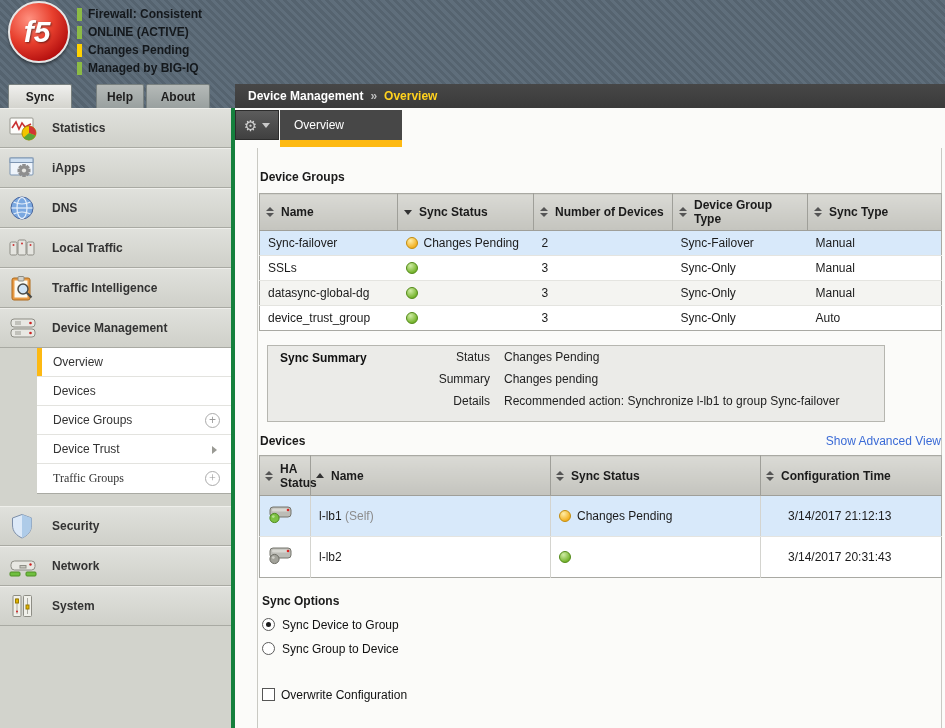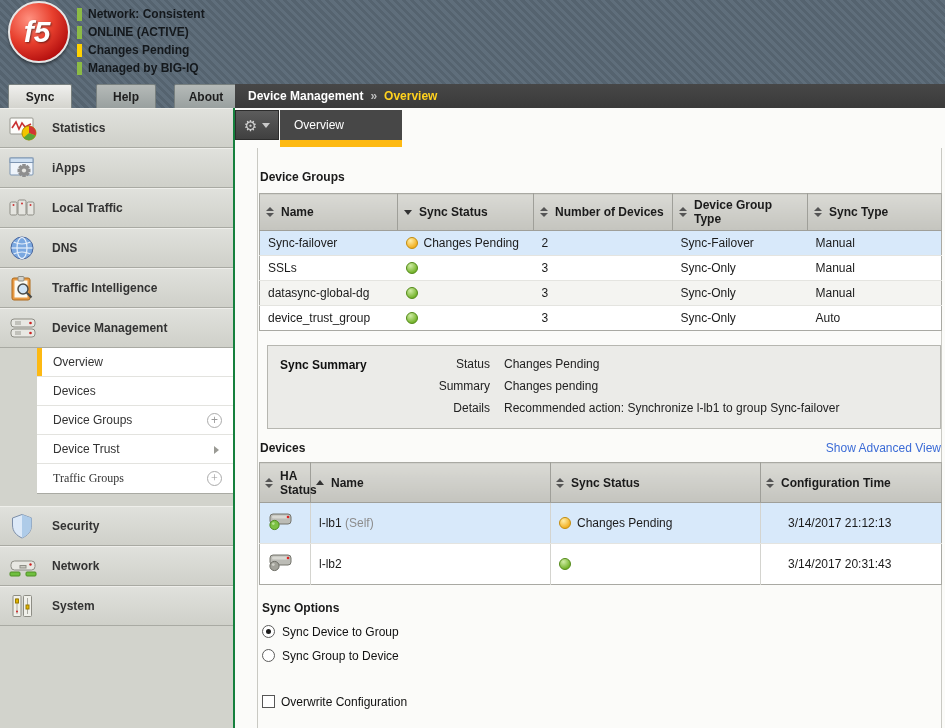--- a/index.html
+++ b/index.html
@@ -23,33 +23,33 @@
   .status-label { font-size: 12px; font-weight: bold; color: #14181c; }
 
   
   .nav-tabs { position: absolute; left: 8px; bottom: 0; height: 24px; display: flex; align-items: flex-end; }
   .nav-tab { height: 24px; display: flex; align-items: center; justify-content: center;
     font-size: 12px; font-weight: bold; color: #1e1e1e; cursor: pointer;
     border: 1px solid #78807f; border-bottom: none; border-radius: 2px 2px 0 0;
     background: linear-gradient(#b5bab8, #99a09f); }
   .nav-tab.active { background: linear-gradient(#f0f0ee, #d4d4ce); }
   .nav-tab-main { width: 64px; margin-right: 24px; }
-  .nav-tab-help { width: 60px; margin-right: 18px; }
+  .nav-tab-help { width: 48px; margin-right: 2px; }
   .nav-tab-about { width: 64px; }
 
   
   .breadcrumb-bar { position: absolute; left: 235px; top: 84px; right: 0; height: 24px;
     background: linear-gradient(#474747, #3a3a3a); display: flex; align-items: center; padding-left: 13px; }
   .crumb-section { color: #fff; font-size: 12px; font-weight: bold; }
   .crumb-sep { color: #bdbdbd; font-size: 12px; font-weight: bold; margin: 0 7px; }
   .crumb-page { color: #ffd21e; font-size: 12px; font-weight: bold; }
 
   
   #sidebar { position: absolute; left: 0; top: 108px; width: 235px; bottom: 0; background: #d2d3cc;
-    border-right: 2px solid #15803d; }
+    border-right: 4px solid #15803d; }
   .side-item { height: 40px; display: flex; align-items: center; padding-left: 9px;
     background: linear-gradient(#e0e1dc, #cfd0c9); border-top: 1px solid #efefeb;
     border-bottom: 1px solid #a9aaa3; cursor: pointer; }
   .side-icon { width: 30px; height: 27px; margin-right: 13px; flex: 0 0 30px; }
   .side-label { font-size: 12px; font-weight: bold; color: #333; }
   .submenu { background: #fff; margin-left: 37px; border-bottom: 1px solid #a9aaa3; margin-bottom: 12px; }
   .sub-item { position: relative; height: 29px; display: flex; align-items: center; padding-left: 16px;
     font-size: 12px; color: #333; border-bottom: 1px solid #e3e3df; cursor: pointer; background: #fff; }
   .sub-item:last-child { border-bottom: none; font-family: Liberation Serif, serif; }
   .sub-item.active::before { content: ""; position: absolute; left: 0; top: 0; bottom: 0; width: 5px; background: #fdb913; }
@@ -101,22 +101,22 @@
     vertical-align: -2px; margin-right: 6px; }
   .dot-yellow { background: radial-gradient(circle at 35% 28%, #ffeda6, #f2ae1c 75%); border: 1px solid #c18d12; }
   .dot-green { background: radial-gradient(circle at 35% 28%, #d0ecA5, #72b228 75%); border: 1px solid #558b1c; }
 
   .devices-table td { border-right: 1px solid #d4d4cf; padding: 9px 8px; }
   .devices-table td:last-child { border-right: none; padding-left: 27px; }
   .devices-table th { padding: 4px 5px; height: 40px; }
   .name-suffix { color: #8c8c8c; }
 
   
-  .sync-summary { margin: 14px 0 10px 8px; width: 674px; background: #ebebe8; border: 1px solid #b6b6b0;
-    padding: 11px 10px 13px 12px; display: flex; font-size: 12px; }
+  .sync-summary { margin: 14px 0 10px 8px; width: 618px; background: #ebebe8; border: 1px solid #b6b6b0;
+    padding: 4px 10px 13px 12px; display: flex; font-size: 12px; }
   .ss-title { width: 148px; font-weight: bold; color: #111; padding-top: 1px; }
   .ss-rows { flex: 1; }
   .ss-row { display: flex; margin-bottom: 8px; }
   .ss-row:last-child { margin-bottom: 0; }
   .ss-label { width: 62px; text-align: right; margin-right: 14px; color: #222; }
   .ss-value { color: #222; }
 
   .devices-head { display: flex; justify-content: space-between; align-items: baseline; margin: 12px 0 7px 1px; }
   .adv-link { font-size: 12px; color: #3b6bd6; cursor: pointer; font-weight: normal; }
 
@@ -139,21 +139,21 @@
 
 <div id="screen">
 
   <div id="top-header">
     <div class="f5-logo">
         <span>f5</span>
       </div>
     <div class="status-list">
       <div class="status-row">
         <span class="status-bar bar-green"></span>
-        <span class="status-label">Network: Consistent</span>
+        <span class="status-label">Firewall: Consistent</span>
       </div>
       <div class="status-row">
         <span class="status-bar bar-green"></span>
         <span class="status-label">ONLINE (ACTIVE)</span>
       </div>
       <div class="status-row">
         <span class="status-bar bar-yellow"></span>
         <span class="status-label">Changes Pending</span>
       </div>
       <div class="status-row">
@@ -199,45 +199,45 @@
               <circle cx="15" cy="15.5" r="4.6"></circle>
             </g>
             <circle cx="15" cy="15.5" r="2.1" fill="#e6e6e2"></circle>
           </svg>
       </span>
       <span class="side-label">iApps</span>
     </div>
     <div class="side-item">
       <span class="side-icon">
         <svg width="30" height="27" viewBox="0 0 30 27">
-            <g fill="#e5e5e0" stroke="#8d8d85">
-              <rect x="1" y="7" width="7" height="13" rx="1.5"></rect>
-              <rect x="18" y="7" width="7" height="13" rx="1.5"></rect>
-              <rect x="9" y="5" width="8" height="15" rx="1.5"></rect>
-            </g>
-            <g fill="#c33">
-              <circle cx="4.5" cy="10" r="1"></circle>
-              <circle cx="13" cy="8.5" r="1"></circle>
-              <circle cx="21.5" cy="10" r="1"></circle>
-            </g>
-          </svg>
-      </span>
-      <span class="side-label">Local Traffic</span>
-    </div>
-    <div class="side-item">
-      <span class="side-icon">
-        <svg width="30" height="27" viewBox="0 0 30 27">
             <circle cx="13" cy="13" r="11" fill="#7ba8e0" stroke="#49659c"></circle>
             <ellipse cx="13" cy="13" rx="5" ry="10.5" fill="none" stroke="#e8f0fa" stroke-width="1.2"></ellipse>
             <line x1="2.5" y1="13" x2="23.5" y2="13" stroke="#e8f0fa" stroke-width="1.2"></line>
             <path d="M4.5 7 Q13 11 21.5 7" fill="none" stroke="#e8f0fa" stroke-width="1.1"></path>
             <path d="M4.5 19 Q13 15 21.5 19" fill="none" stroke="#e8f0fa" stroke-width="1.1"></path>
           </svg>
       </span>
       <span class="side-label">DNS</span>
+    </div>
+    <div class="side-item">
+      <span class="side-icon">
+        <svg width="30" height="27" viewBox="0 0 30 27">
+            <g fill="#e5e5e0" stroke="#8d8d85">
+              <rect x="1" y="7" width="7" height="13" rx="1.5"></rect>
+              <rect x="18" y="7" width="7" height="13" rx="1.5"></rect>
+              <rect x="9" y="5" width="8" height="15" rx="1.5"></rect>
+            </g>
+            <g fill="#c33">
+              <circle cx="4.5" cy="10" r="1"></circle>
+              <circle cx="13" cy="8.5" r="1"></circle>
+              <circle cx="21.5" cy="10" r="1"></circle>
+            </g>
+          </svg>
+      </span>
+      <span class="side-label">Local Traffic</span>
     </div>
     <div class="side-item">
       <span class="side-icon">
         <svg width="30" height="27" viewBox="0 0 30 27">
             <rect x="3" y="3" width="18" height="22" rx="2" fill="#e89a43" stroke="#ad6b1d"></rect>
             <rect x="5.5" y="5.5" width="13" height="17" fill="#fbfbf3"></rect>
             <rect x="9" y="1.5" width="6" height="4.5" rx="1" fill="#d2d2cc" stroke="#8d8d85"></rect>
             <circle cx="14" cy="14" r="5" fill="#cfe3f4" stroke="#4a4a46" stroke-width="1.5"></circle>
             <line x1="17.8" y1="17.8" x2="22.5" y2="22.5" stroke="#4a4a46" stroke-width="2.2"></line>
           </svg>

